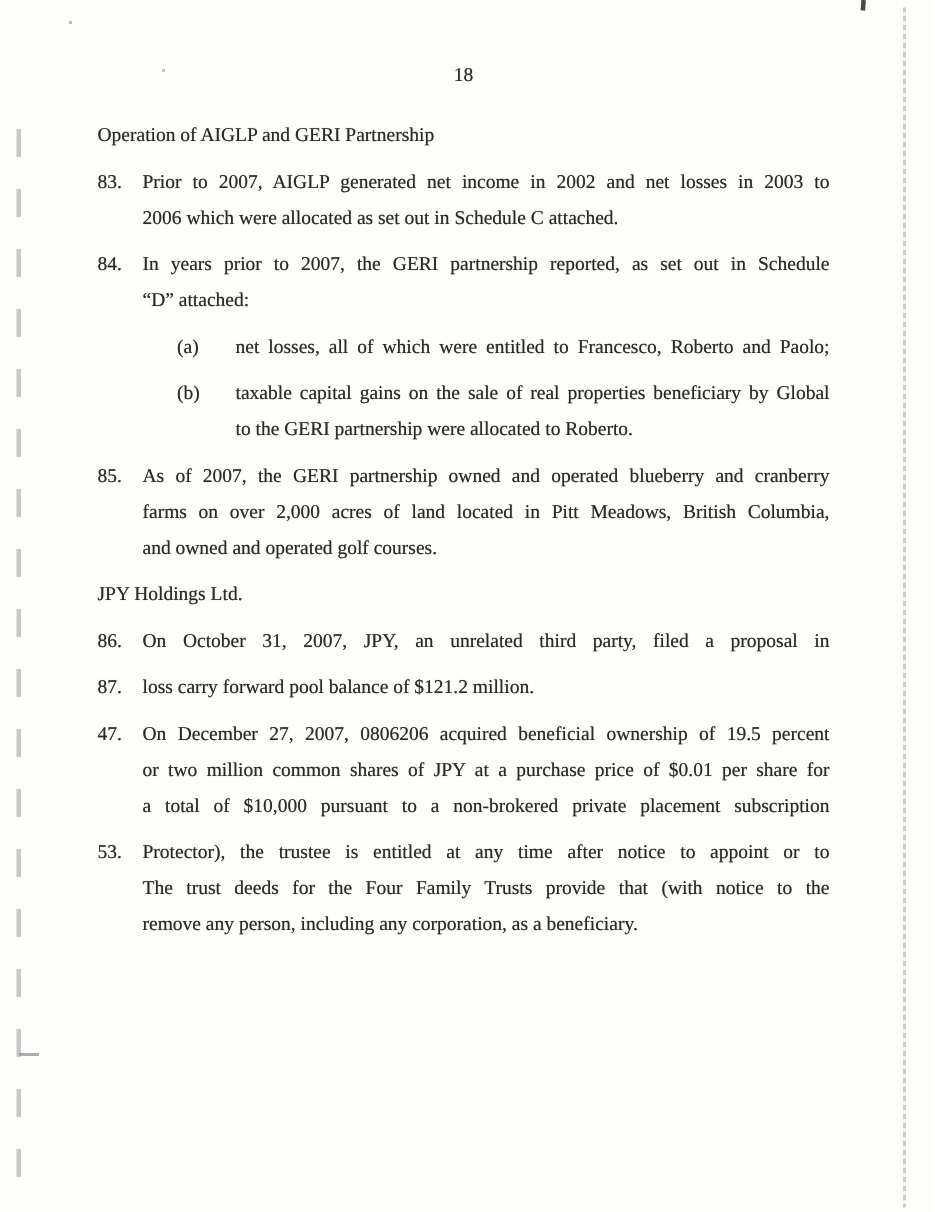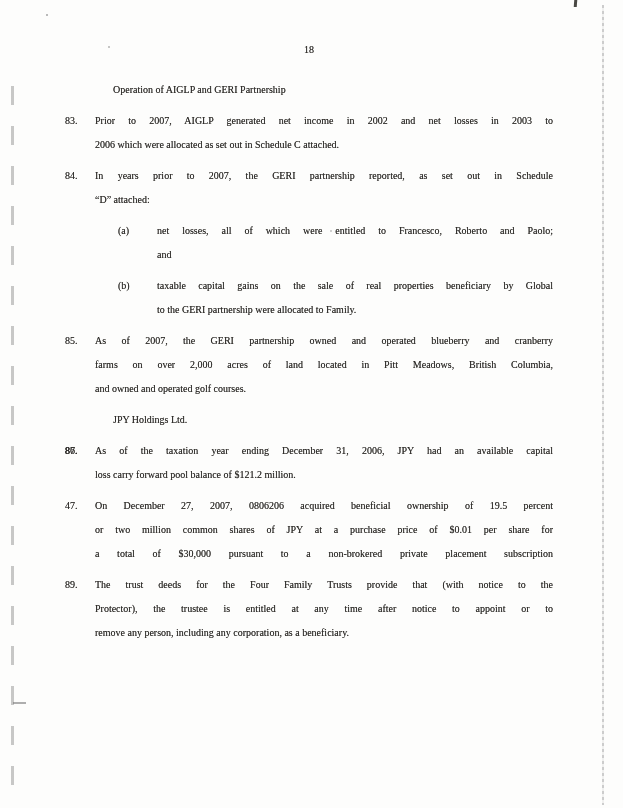--- a/index.html
+++ b/index.html
@@ -36,28 +36,28 @@
   .h-tick  { left: 13px; top: 702px; width: 13px; height: 2px; background: rgba(110,110,110,0.55); }
   .speck-1 { left: 46px; top: 14px; width: 2px; height: 2px; background: rgba(120,120,120,0.5); }
   .speck-2 { left: 108px; top: 46px; width: 2px; height: 2px; background: rgba(130,130,130,0.45); }
   .speck-3 { left: 330px; top: 230px; width: 2px; height: 2px; background: rgba(140,140,140,0.4); }
 
   
   .content {
     position: absolute;
     left: 0; top: 0; right: 0;
     padding: 38px 70px 0 65px;           
-    font-size: 10px;
+    font-size: 13px;
     line-height: 24px;
     text-shadow: 0 0 0.5px rgba(45,43,40,0.65);  
   }
 
   .pagenum { text-align: center; margin-bottom: 16px; }
 
-  .heading { margin-bottom: 7px; margin-left: 48px; }
+  .heading { margin-bottom: 7px; }
 
   .para, .subitem { position: relative; margin-bottom: 7px; }
   .para    { padding-left: 30px; }       
   .subitem { padding-left: 92px; }       
   .para > .num    { position: absolute; left: 0; top: 0; }
   .subitem > .num { position: absolute; left: 53px; top: 0; }  
 
   .line {
     text-align: justify;
     text-align-last: justify;
@@ -93,63 +93,62 @@
           <span class="num">84.</span>
           <div class="body">
             <div class="line">In years prior to 2007, the GERI partnership reported, as set out in Schedule</div>
             <div class="line last">“D” attached:</div>
           </div>
         </div>
         <div class="subitem">
           <span class="num">(a)</span>
           <div class="body">
             <div class="line">net losses, all of which were entitled to Francesco, Roberto and Paolo;</div>
-            <div class="line last">and</div>
           </div>
         </div>
         <div class="subitem">
           <span class="num">(b)</span>
           <div class="body">
             <div class="line">taxable capital gains on the sale of real properties beneficiary by Global</div>
-            <div class="line last">to the GERI partnership were allocated to Family.</div>
+            <div class="line last">to the GERI partnership were allocated to Roberto.</div>
           </div>
         </div>
         <div class="para">
           <span class="num">85.</span>
           <div class="body">
             <div class="line">As of 2007, the GERI partnership owned and operated blueberry and cranberry</div>
             <div class="line">farms on over 2,000 acres of land located in Pitt Meadows, British Columbia,</div>
             <div class="line last">and owned and operated golf courses.</div>
           </div>
         </div>
         <div class="heading">JPY Holdings Ltd.</div>
         <div class="para">
           <span class="num">86.</span>
           <div class="body">
+            <div class="line">On October 31, 2007, JPY, an unrelated third party, filed a proposal in</div>
           </div>
         </div>
         <div class="para">
           <span class="num">87.</span>
           <div class="body">
-            <div class="line">As of the taxation year ending December 31, 2006, JPY had an available capital</div>
             <div class="line last">loss carry forward pool balance of $121.2 million.</div>
           </div>
         </div>
         <div class="para">
           <span class="num">47.</span>
           <div class="body">
             <div class="line">On December 27, 2007, 0806206 acquired beneficial ownership of 19.5 percent</div>
             <div class="line">or two million common shares of JPY at a purchase price of $0.01 per share for</div>
-            <div class="line">a total of $30,000 pursuant to a non-brokered private placement subscription</div>
+            <div class="line">a total of $10,000 pursuant to a non-brokered private placement subscription</div>
           </div>
         </div>
         <div class="para">
-          <span class="num">89.</span>
+          <span class="num">53.</span>
           <div class="body">
+            <div class="line">Protector), the trustee is entitled at any time after notice to appoint or to</div>
             <div class="line">The trust deeds for the Four Family Trusts provide that (with notice to the</div>
-            <div class="line">Protector), the trustee is entitled at any time after notice to appoint or to</div>
             <div class="line last">remove any person, including any corporation, as a beneficiary.</div>
           </div>
         </div>
       </div>
   </div>
 
 </div>
 
 </body></html>

